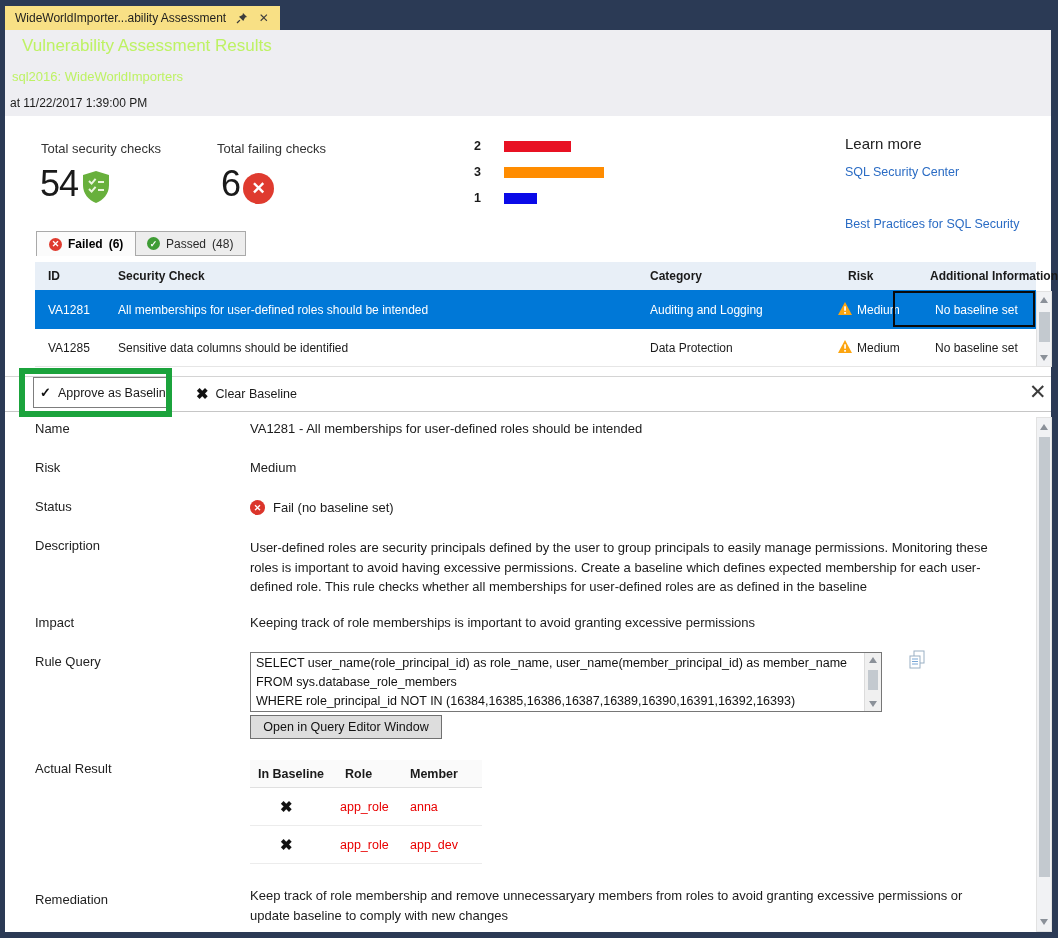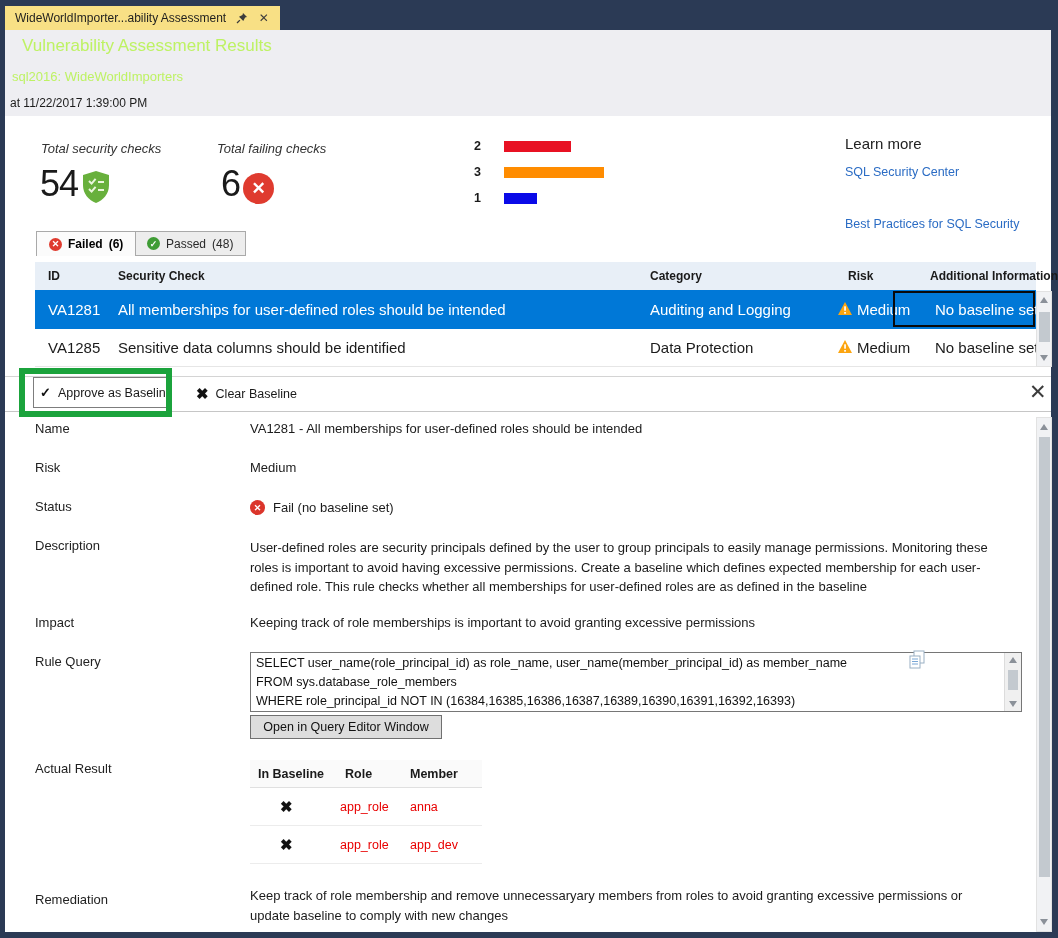--- a/index.html
+++ b/index.html
@@ -11,21 +11,21 @@
   .content-bg { position:absolute; left:5px; top:30px; width:1046px; height:902px; background:#ffffff; }
   .header-bg  { position:absolute; left:5px; top:30px; width:1046px; height:86px; background:#eeeef2; }
   .doc-tab { position:absolute; left:5px; top:6px; height:24px; background:#f8e085; display:flex; align-items:center; padding:0 10px; gap:9px; color:#1e1e1e; font-size:12px; }
   .doc-tab .ticon { width:13px; height:13px; display:flex; align-items:center; justify-content:center; color:#3c3c3c; font-size:12px; }
 
   .page-title { position:absolute; left:10px; top:36px; font-size:17px; font-weight:normal; color:#bef264;margin-left:12px; }
   .sub1 { position:absolute; left:12px; top:69px; font-size:13px; color:#bef264; }
   .sub2 { position:absolute; left:10px; top:96px; font-size:12px; color:#1b1b1b; }
 
   
-  .sum-label { position:absolute; font-size:13px; color:#333;font-style:italic; }
+  .sum-label { position:absolute; font-size:13px; color:#333; }
   .big-num { position:absolute; font-size:36px; color:#1a1a1a; letter-spacing:-1px; }
   .fail-circle { position:absolute; width:31px; height:31px; border-radius:50%; background:#df3b2f; color:#fff; display:flex; align-items:center; justify-content:center; font-size:17px; font-weight:bold; }
   .legend-row { position:absolute; left:400px; height:14px; display:flex; align-items:center; }
   .legend-label { width:74px; font-size:15px; font-weight:bold; color:#ffffff;font-family:Liberation Serif, serif; }
   .legend-count { width:30px; font-size:12.5px; font-weight:bold; color:#1a1a1a; }
   .legend-bar { height:11px; }
   .learn-title { position:absolute; left:845px; top:135px; font-size:15px; color:#222; }
   .learn-link { position:absolute; left:845px; font-size:12.5px; color:#2b6cc4; cursor:pointer; }
 
   
@@ -34,21 +34,21 @@
   .rtab.inactive { background:#ededed; color:#2a2a2a; }
   .mini-circle { width:13px; height:13px; border-radius:50%; color:#fff; font-size:9px; font-weight:bold; display:flex; align-items:center; justify-content:center; }
   .mini-fail { background:#df3b2f; }
   .mini-pass { background:#3f9c35; }
 
   
   .grid-header { position:absolute; left:35px; top:262px; width:1001px; height:28px; background:#e8eff7; }
   .grid-row { position:absolute; left:35px; width:1001px; }
   .row-sel { top:290px; height:39px; background:#0078d7; color:#fff; }
   .row-plain { top:329px; height:38px; background:#fff; color:#1b1b1b; border-bottom:1px solid #e6e6e6; }
-  .gcell { position:absolute; top:0; bottom:0; display:flex; align-items:center; font-size:15px; white-space:nowrap; }
+  .gcell { position:absolute; top:0; bottom:0; display:flex; align-items:center; font-size:12px; white-space:nowrap; }
   .ghead { font-weight:bold; color:#1a1a1a; font-size:12px; }
   .warn-tri { display:inline-block; margin-right:5px; }
   .info-box { position:absolute; left:858px; top:1px; width:142px; height:36px; border:2px solid #0a0a0a; }
 
   
   .sb-track { position:absolute; background:#f1f2f4; border:1px solid #e2e2e2; }
   .sb-thumb { position:absolute; left:2px; width:11px; background:#c3c9cf; }
   .sb-arrow { position:absolute; left:4px; width:0; height:0; }
   .arr-up { border-left:4px solid transparent; border-right:4px solid transparent; border-bottom:6px solid #8b9199; }
   .arr-down { border-left:4px solid transparent; border-right:4px solid transparent; border-top:6px solid #8b9199; }
@@ -59,21 +59,21 @@
   .tb-btn { position:absolute; display:flex; align-items:center; gap:7px; font-size:12.5px; color:#1a1a1a; cursor:pointer; }
   .approve-border { position:absolute; left:33px; top:377px; width:134px; height:31px; border:1px solid #7d7d7d; }
   .tb-glyph { font-weight:bold; font-size:13px; color:#111; }
   .pane-close { position:absolute; left:1029px; top:380px; font-size:21px; color:#3c3c3c; cursor:pointer; }
 
   
   .dlabel { position:absolute; left:35px; font-size:13px; color:#222;text-align:right; }
   .dvalue { position:absolute; left:250px; font-size:13px; color:#1b1b1b; }
   .dpar { width:766px; line-height:19.5px; }
   .status-icon { position:absolute; left:250px; top:500px; width:15px; height:15px; border-radius:50%; background:#db352b; color:#fff; font-size:9px; font-weight:bold; display:flex; align-items:center; justify-content:center; }
-  .query-box { position:absolute; left:250px; top:652px; width:772px; height:60px; border:1px solid #767676; background:#fff; }
+  .query-box { position:absolute; left:250px; top:652px; width:632px; height:60px; border:1px solid #767676; background:#fff; }
   .query-box pre { position:absolute; left:5px; top:1px; right:20px; font-family:"Liberation Sans", sans-serif; font-size:12.5px; line-height:19px; white-space:pre; overflow:hidden; color:#111; }
   .q-sb { position:absolute; right:0; top:0; width:17px; height:58px; background:#f0f0f0; border-left:1px solid #dcdcdc; }
   .open-btn { position:absolute; left:250px; top:715px; width:192px; height:24px; background:#dddddd; border:1px solid #707070; font-size:12.5px; color:#111; display:flex; align-items:center; justify-content:center; cursor:pointer; }
   .res-head { position:absolute; left:250px; top:760px; width:232px; height:28px; background:#fafafa; border-bottom:1px solid #e0e0e0; }
   .res-row { position:absolute; left:250px; width:232px; height:38px; border-bottom:1px solid #ececec; }
   .rcell { position:absolute; top:0; bottom:0; display:flex; align-items:center; font-size:12.5px; }
   .rhead { font-weight:bold; color:#1a1a1a; }
   .red-text { color:#e80000; }
   .x-mark { font-size:15px; font-weight:bold; color:#111; }
 

